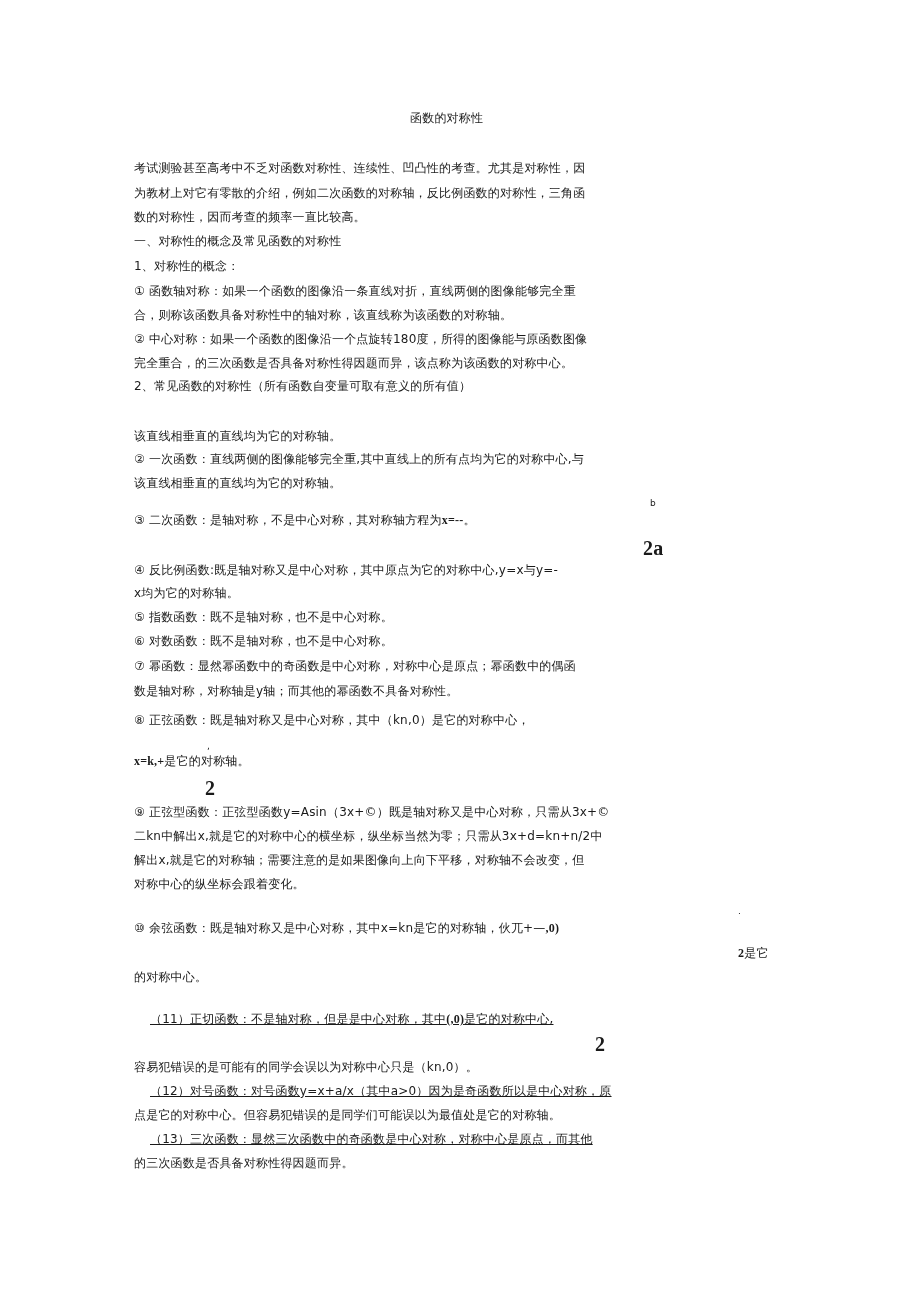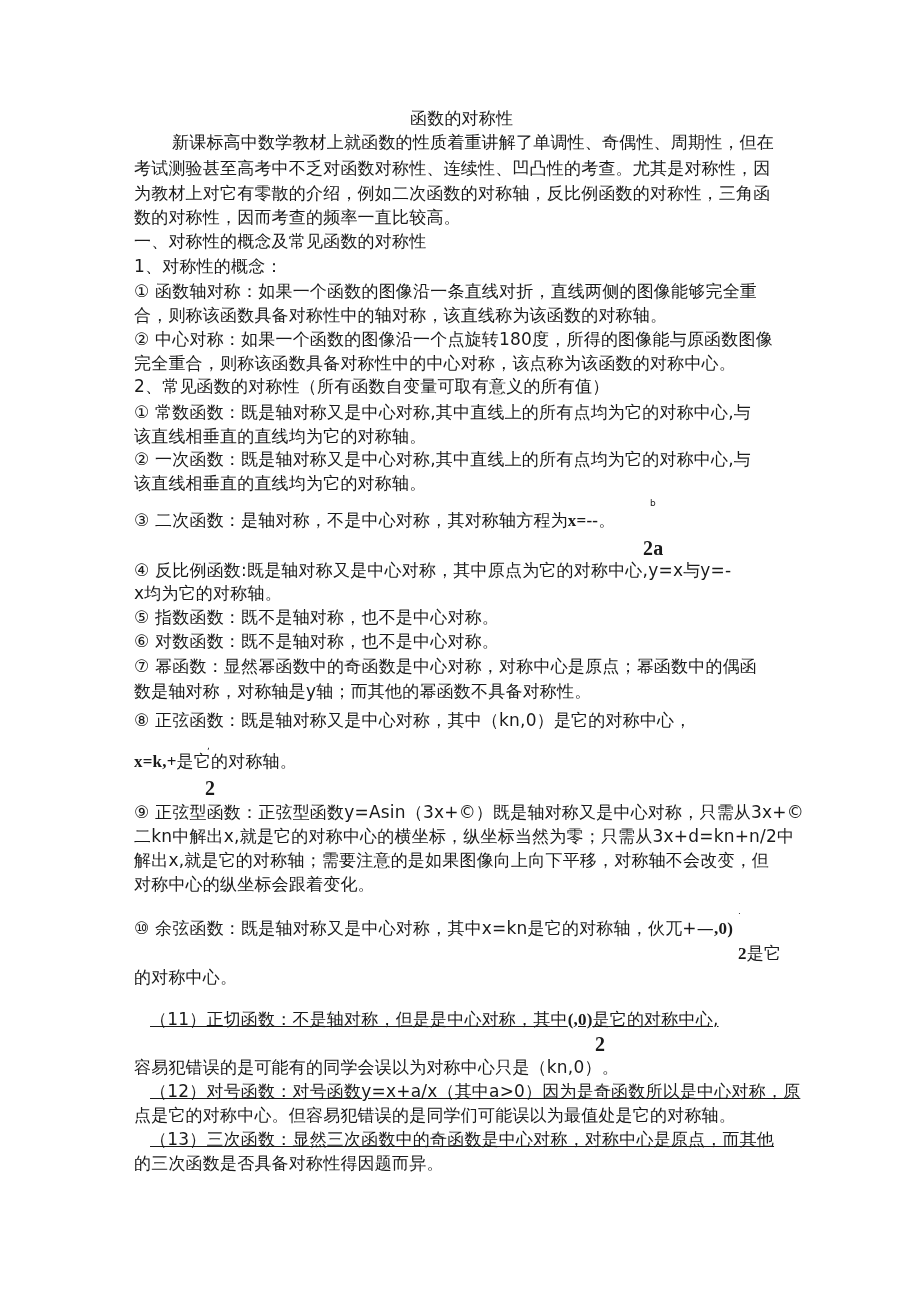--- a/index.html
+++ b/index.html
@@ -4,53 +4,51 @@
 <style>
   html, body { margin: 0; padding: 0; background: #ffffff; }
   body {
     width: 920px; height: 1302px; position: relative; overflow: hidden;
     font-family: "DejaVu Sans", "Liberation Sans", sans-serif;
     color: #1a1a1a;
   }
   .page { position: absolute; left: 0; top: 0; width: 920px; height: 1302px; }
   .ln {
     position: absolute; left: 134px; white-space: nowrap;
-    font-size: 17px; line-height: 22px; letter-spacing: 0.2px;
+    font-size: 12px; line-height: 22px; letter-spacing: 0.2px;
   }
   .title { left: 410px; }
   .indent { left: 172px; }
   .math { font-family: "Liberation Serif", "DejaVu Serif", serif; font-weight: bold; }
   .small { font-size: 9px; }
   .num { font-family: "Liberation Serif", "DejaVu Serif", serif; font-size: 20px; }
   .ind11 { left: 150px; text-decoration: underline; }
 </style>
 </head>
 <body>
 
 <div class="page">
   <div class="ln title" style="top:107px">函数的对称性</div>
 
-  <div class="ln indent" style="top:131px">新课标高中数学教材上就函数的性质着重讲解了单调性、奇偶性、周期性，但在</div>
   <div class="ln" style="top:157px">考试测验甚至高考中不乏对函数对称性、连续性、凹凸性的考查。尤其是对称性，因</div>
   <div class="ln" style="top:182px">为教材上对它有零散的介绍，例如二次函数的对称轴，反比例函数的对称性，三角函</div>
   <div class="ln" style="top:206px">数的对称性，因而考查的频率一直比较高。</div>
 
   <div class="ln" style="top:230px">一、对称性的概念及常见函数的对称性</div>
   <div class="ln" style="top:255px">1、对称性的概念：</div>
 
   <div class="ln" style="top:280px">① 函数轴对称：如果一个函数的图像沿一条直线对折，直线两侧的图像能够完全重</div>
   <div class="ln" style="top:304px">合，则称该函数具备对称性中的轴对称，该直线称为该函数的对称轴。</div>
   <div class="ln" style="top:328px">② 中心对称：如果一个函数的图像沿一个点旋转180度，所得的图像能与原函数图像</div>
-  <div class="ln" style="top:352px">完全重合，则称该函数具备对称性中的中心对称，该点称为该函数的对称中心。</div>
+  <div class="ln" style="top:352px">完全重合，的三次函数是否具备对称性得因题而异，该点称为该函数的对称中心。</div>
 
   <div class="ln" style="top:375px">2、常见函数的对称性（所有函数自变量可取有意义的所有值）</div>
 
-  <div class="ln" style="top:401px">① 常数函数：既是轴对称又是中心对称,其中直线上的所有点均为它的对称中心,与</div>
   <div class="ln" style="top:425px">该直线相垂直的直线均为它的对称轴。</div>
-  <div class="ln" style="top:448px">② 一次函数：既是轴对称又是中心对称,其中直线上的所有点均为它的对称中心,与</div>
+  <div class="ln" style="top:448px">② 一次函数：直线两侧的图像能够完全重,其中直线上的所有点均为它的对称中心,与</div>
   <div class="ln" style="top:472px">该直线相垂直的直线均为它的对称轴。</div>
 
   <div class="ln" style="top:509px">
     <span>③ 二次函数：是轴对称，不是中心对称，其对称轴方程为</span><span class="math">x=--</span><span>。</span>
   </div>
   <div class="ln small" style="top:492px; left:650px">b</div>
   <div class="ln math num" style="top:537px; left:643px">2a</div>
 
   <div class="ln" style="top:559px">④ 反比例函数:既是轴对称又是中心对称，其中原点为它的对称中心,y=x与y=-</div>
   <div class="ln" style="top:582px">x均为它的对称轴。</div>

